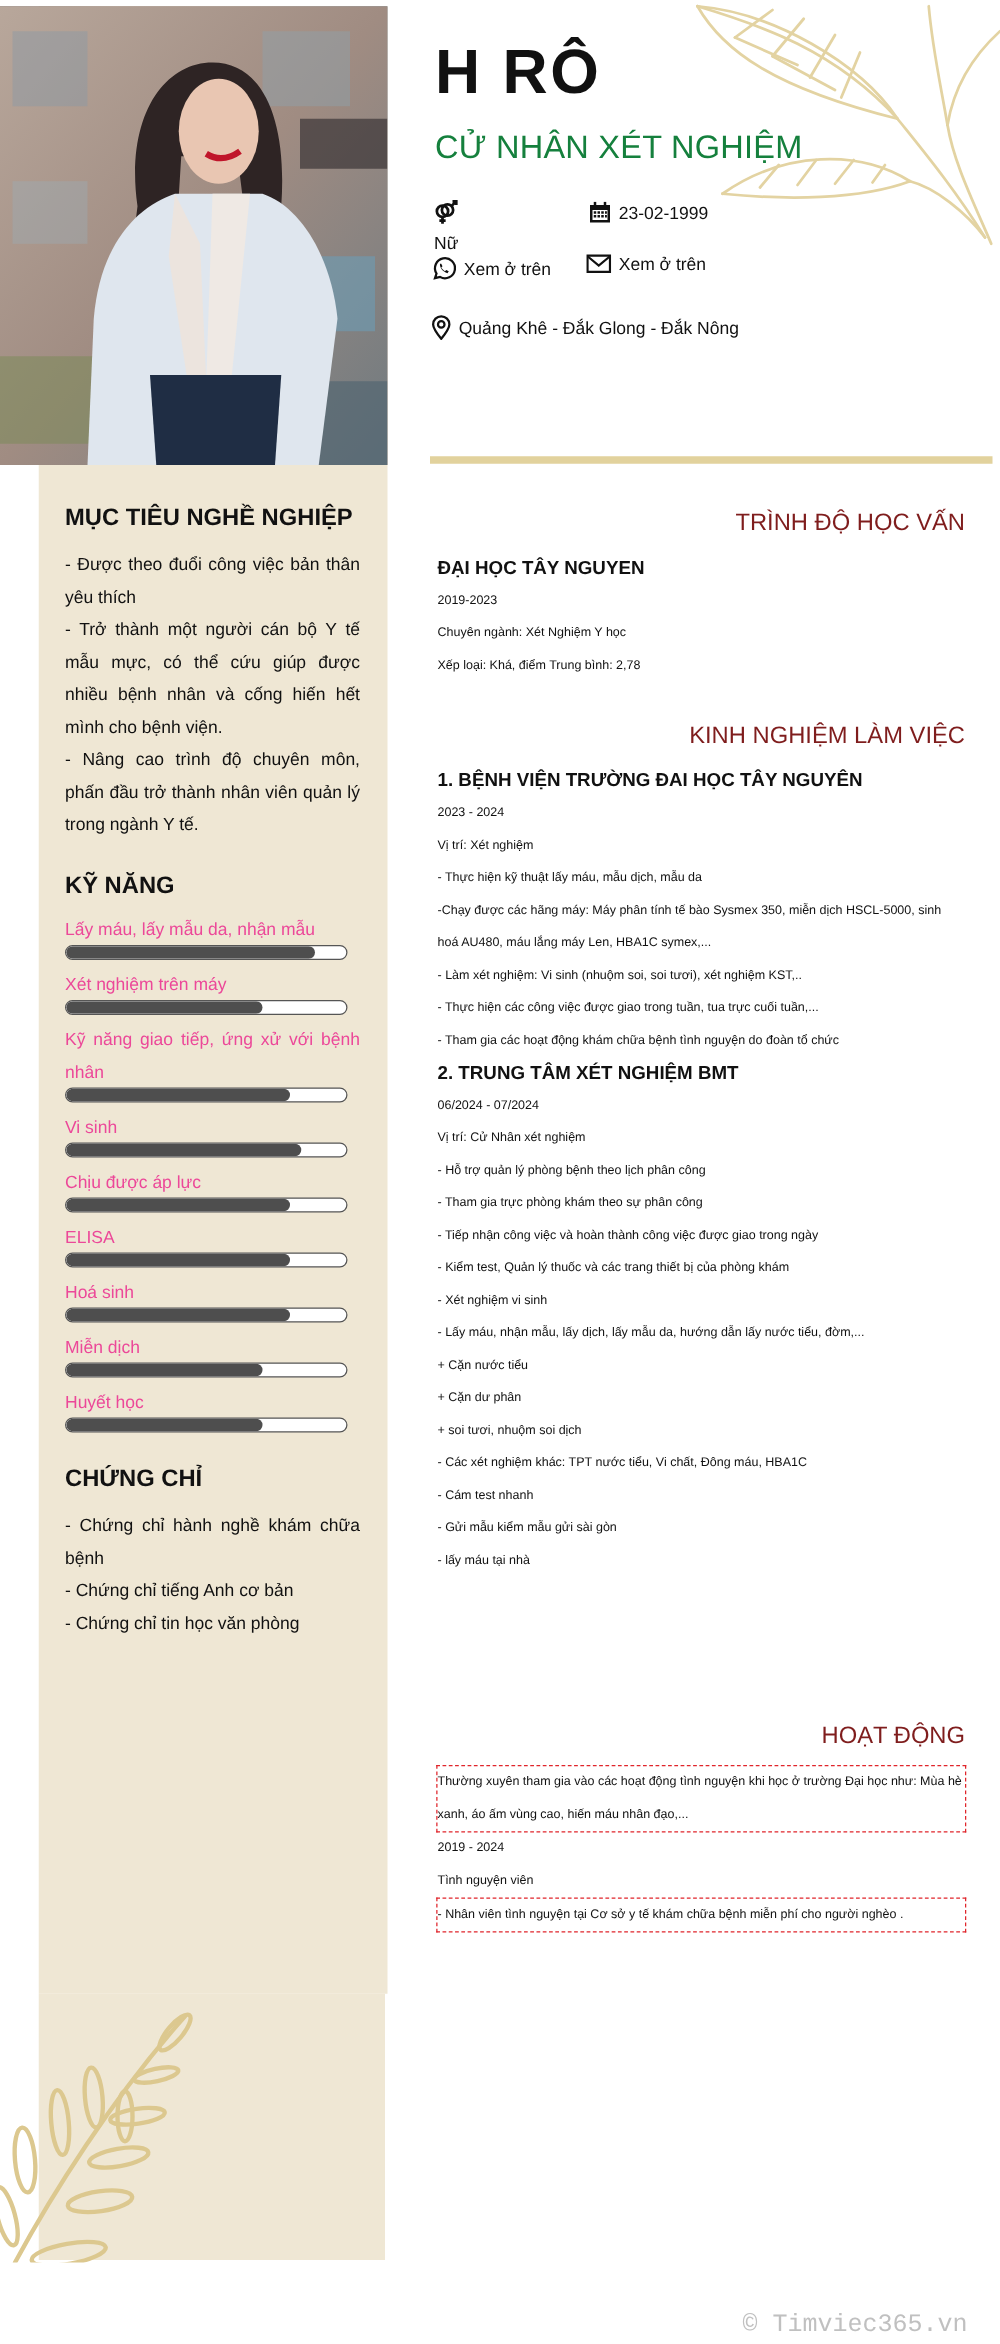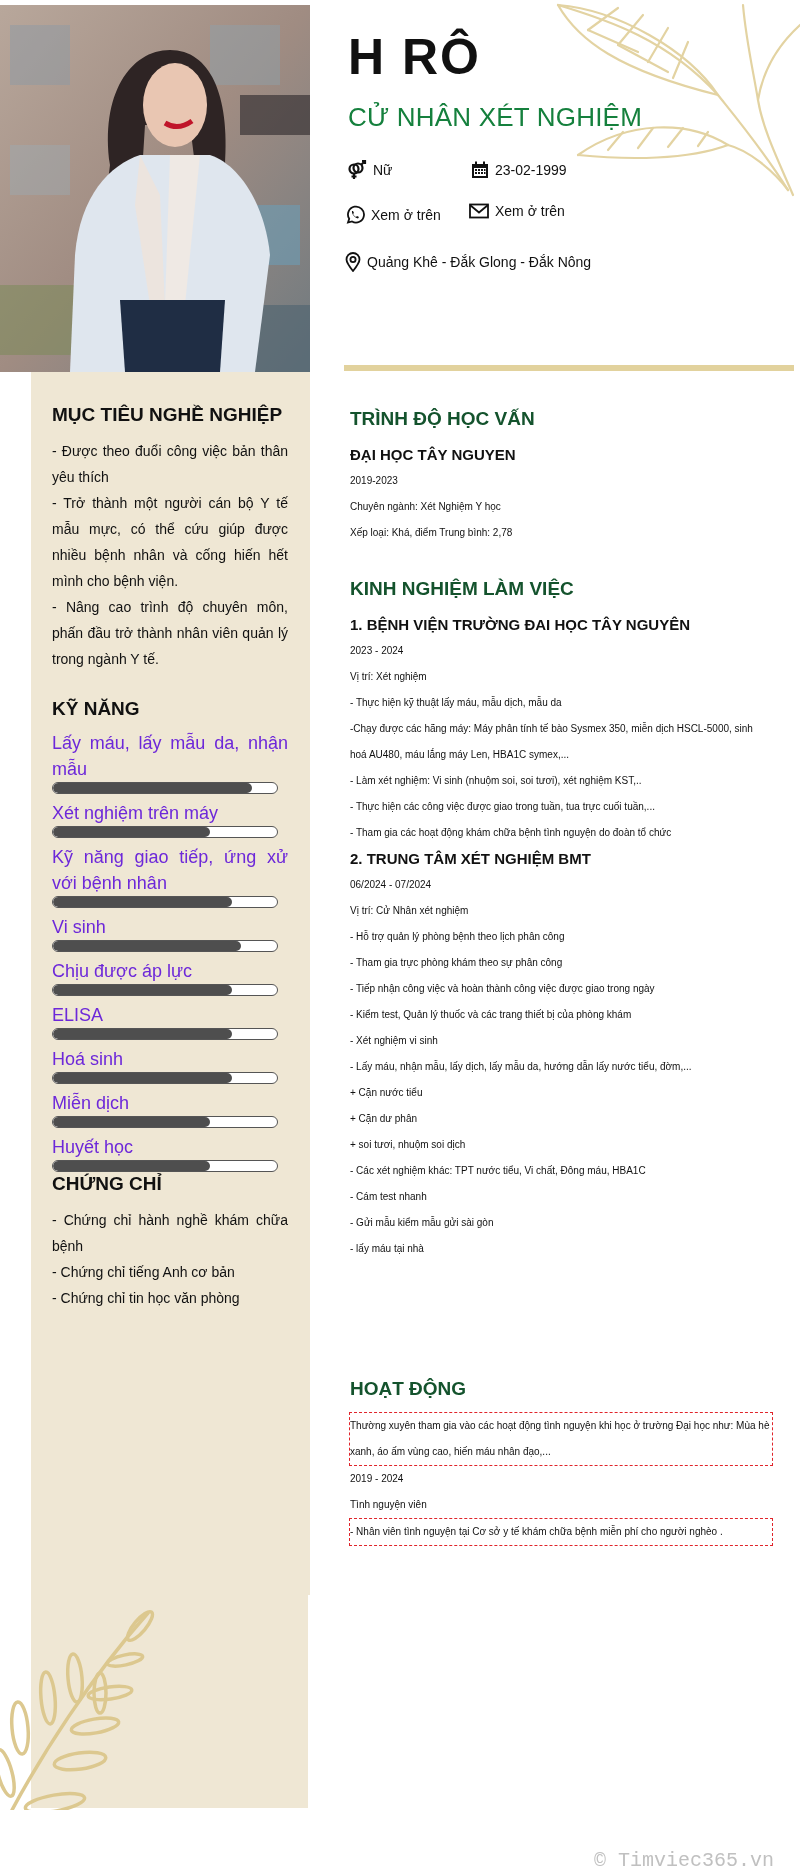--- a/index.html
+++ b/index.html
@@ -23,26 +23,26 @@
   .info-row { position: absolute; font-size: 14px; color: #111; display: flex; align-items: center; gap: 6px; }
   .info-row svg { flex: none; }
 
   .gold-line { position: absolute; left: 344px; top: 365px; width: 450px; height: 6px; background: #e2d29d; }
 
   .side { position: absolute; left: 52px; width: 236px; }
   .side h2 { font-size: 19px; font-weight: bold; color: #111; margin-bottom: 12px; }
   .side p { font-size: 14px; line-height: 26px; text-align: justify; color: #111; }
 
   .skill { margin-bottom: 4px; }
-  .skill-label { font-size: 18px; line-height: 26px; color: #6d28d9; text-align: justify; }
+  .skill-label { font-size: 14px; line-height: 26px; color: #ec4899; text-align: justify; }
   .skill-track { width: 226px; height: 12px; border: 1px solid #555; border-radius: 7px; background: #fff; overflow: hidden; margin-bottom: 6px; }
   .skill-fill { height: 100%; background: #4e4e4e; border-radius: 6px; }
 
   .main { position: absolute; left: 350px; width: 422px; }
-  .main h2 { font-size: 19px; font-weight: bold; color: #14532d; margin-bottom: 12px; }
+  .main h2 { font-size: 19px; font-weight: normal; color: #7f1d1d; margin-bottom: 12px; text-align: right; }
   .main p { font-size: 10px; line-height: 26px; color: #111; }
   .main .bold { font-weight: bold; font-size: 15px; }
 
   .dashed { border: 1px dashed #e0252b; margin-left: -1px; width: 424px; }
 
   .watermark { position: absolute; right: 26px; top: 1849px; font-family: "Liberation Mono", "DejaVu Sans Mono", monospace; font-size: 20px; color: #c0c0c0; }
 </style>
 </head>
 <body>
 
@@ -111,21 +111,21 @@
     <path d="M170 150 L200 150 L185 300 L165 300 Z" fill="#efe9e4"></path>
     <path d="M120 295 L225 295 L220 367 L125 367 Z" fill="#1f2d44"></path>
   </svg>
 </div>
 
 <div class="header">
   <div class="name">H RÔ</div>
   <div class="job-title">CỬ NHÂN XÉT NGHIỆM</div>
 </div>
 
-<div class="info-row" style="left:347px; top:160px;">
+<div class="info-row" style="left:347px; top:160px;flex-direction:column;">
   <svg width="20" height="20" viewBox="0 0 20 20" fill="none" stroke="#111" stroke-width="2.2">
     <circle cx="7" cy="9" r="4.5"></circle>
       <circle cx="11" cy="8" r="4.5"></circle>
     <path d="M7 13.5 V19 M4.5 16.5 H9.5"></path>
       <path d="M14.5 4.5 L18 1 M15 1 H18 V4"></path>
   </svg>
   <span>Nữ</span>
 </div>
 
 <div class="info-row" style="left:471px; top:161px;">

